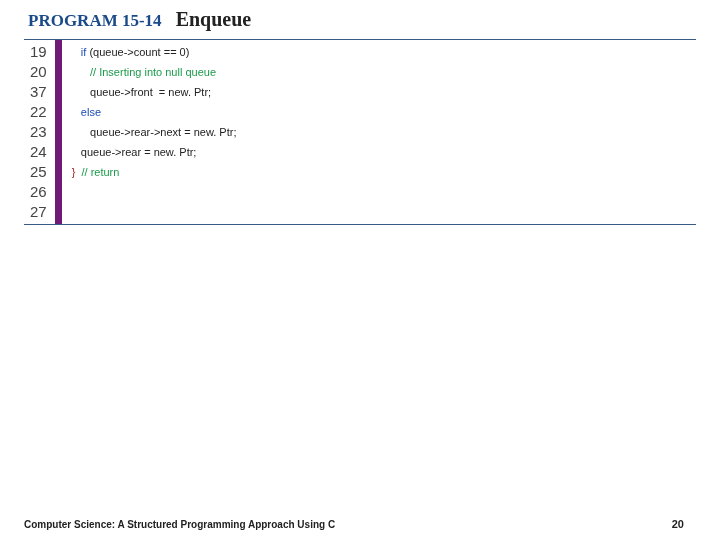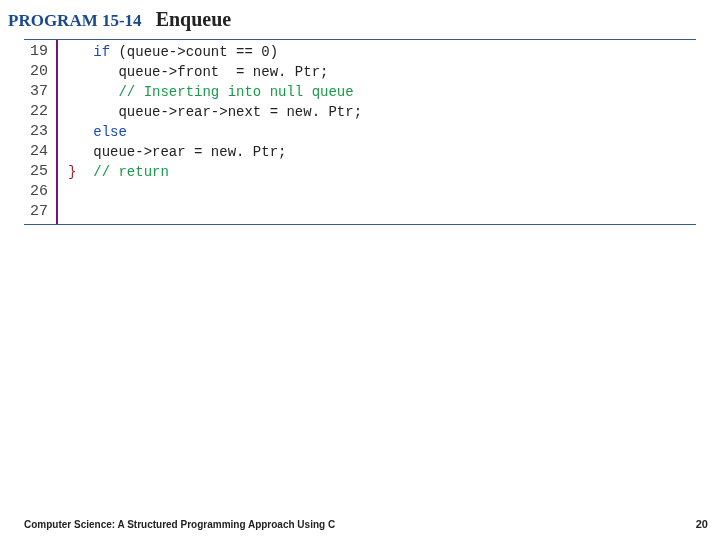--- a/index.html
+++ b/index.html
@@ -6,21 +6,21 @@
     margin: 0;
     padding: 0;
     width: 720px;
     height: 540px;
     background: #ffffff;
     font-family: Georgia, 'Times New Roman', serif;
     position: relative;
     box-sizing: border-box;
   }
   .header {
-    padding: 8px 0 4px 8px;
+    padding: 8px 0 4px 28px;
     display: flex;
     align-items: baseline;
     gap: 14px;
   }
   .program-label {
     color: #1a4a8a;
     font-weight: bold;
     font-size: 17px;
     font-family: Georgia, serif;
   }
@@ -31,56 +31,56 @@
     font-family: Georgia, serif;
   }
   .code-box {
     margin: 4px 24px 0 24px;
     border-top: 1px solid #3a5a8a;
     border-bottom: 1px solid #3a5a8a;
     display: flex;
     background: #ffffff;
   }
   .line-numbers {
-    border-right: 2px solid #701a75;
+    border-right: 7px solid #701a75;
     padding: 2px 8px 2px 6px;
-    font-family: Liberation Mono, monospace;
+    font-family: Liberation Sans, sans-serif;
     font-size: 15px;
     color: #444;
     text-align: right;
   }
   .line-numbers div {
     line-height: 20px;
     height: 20px;
   }
   .code-body {
     padding: 2px 0 2px 10px;
-    font-family: Liberation Mono, monospace;
-    font-size: 14px;
+    font-family: Liberation Sans, sans-serif;
+    font-size: 11px;
     color: #222;
   }
   .code-line {
     line-height: 20px;
     height: 20px;
     white-space: pre;
   }
   .brace {
     color: #a02020;
   }
   .kw {
     color: #1a4ab8;
   }
   .comment {
     color: #1a9a4a;
   }
   .footer {
     position: absolute;
     bottom: 10px;
     left: 24px;
-    right: 12px;
+    right: 36px;
     display: flex;
     justify-content: space-between;
     align-items: baseline;
     font-family: Arial, Helvetica, sans-serif;
     margin-top: 32px;
   }
   .footer-text {
     font-size: 10px;
     font-weight: bold;
     color: #222;
@@ -106,24 +106,24 @@
       <div>37</div>
       <div>22</div>
       <div>23</div>
       <div>24</div>
       <div>25</div>
       <div>26</div>
       <div>27</div>
     </div>
   <div class="code-body" id="code-body">
       <div class="code-line"><span>   </span><span class="kw">if</span><span> (queue-&gt;count == 0)</span></div>
+      <div class="code-line"><span>      </span><span class="comment">// Inserting into null queue</span></div>
       <div class="code-line"><span>      </span><span>queue-&gt;front  = new. Ptr;</span></div>
-      <div class="code-line"><span>      </span><span class="comment">// Inserting into null queue</span></div>
+      <div class="code-line"><span>   </span><span class="kw">else</span></div>
       <div class="code-line"><span>      </span><span>queue-&gt;rear-&gt;next = new. Ptr;</span></div>
-      <div class="code-line"><span>   </span><span class="kw">else</span></div>
       <div class="code-line"><span>   </span><span>queue-&gt;rear = new. Ptr;</span></div>
       <div class="code-line"><span class="brace">}</span><span></span><span>  </span><span class="comment">// return</span></div>
     </div>
 </div>
 
 <div class="footer">
   <span class="footer-text">Computer Science: A Structured Programming Approach Using C</span>
   <span class="page-num">20</span>
 </div>
 

